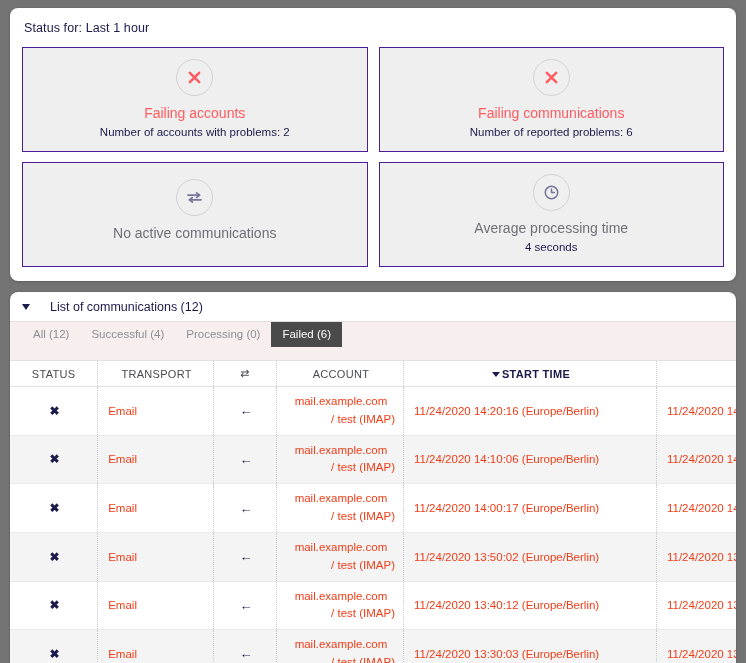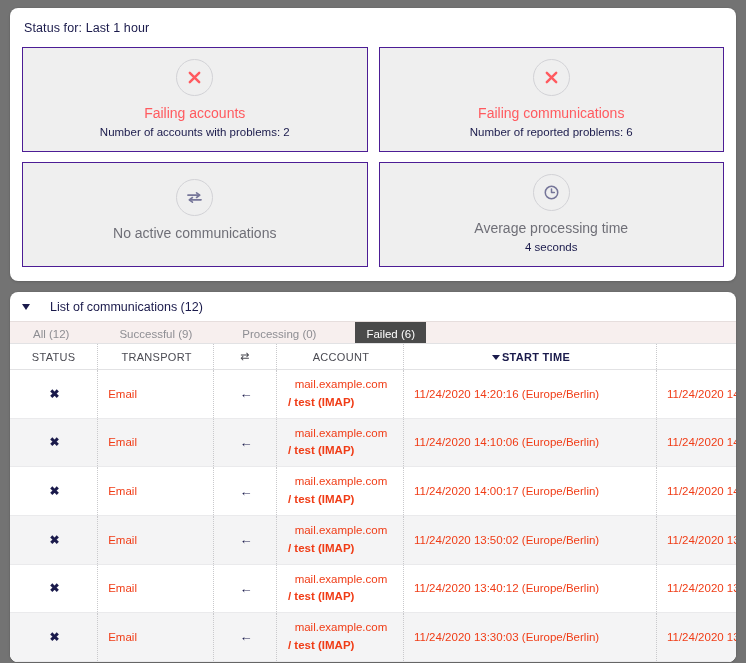--- a/index.html
+++ b/index.html
@@ -82,22 +82,21 @@
     width: 0; height: 0;
     border-left: 4.5px solid transparent;
     border-right: 4.5px solid transparent;
     border-top: 6px solid #1a1a4b;
   }
   .tabs {
     display: flex;
     background: #f7efee;
     border-top: 1px solid #e6dedd;
     padding-left: 12px;
-    height: 22px;
-    gap: 28px;
+    height: 39px;
   }
   .tab {
     font-size: 11.5px;
     color: #8e8e93;
     padding: 0 11px;
     height: 25px;
     line-height: 25px;
     white-space: nowrap;
   }
   .tab.active {
@@ -159,21 +158,21 @@
     border-right: 1px dotted #c9c9cc;
     color: #f03c16;
     vertical-align: middle;
     height: 40px;
   }
   tbody tr:nth-child(even) td { background: #f4f4f5; }
   tbody tr:nth-child(odd)  td { background: #ffffff; }
   td.c-status { text-align: center; color: #1a1a4b; font-size: 12px; font-weight: bold; }
   td.c-dir    { text-align: center; color: #1a1a4b; font-size: 13px; }
   td.c-acct   { text-align: center; line-height: 1.55; }
-  td.c-acct .acct-l2 { display: block; text-align: left; padding-left: 1px; font-weight: bold; }
+  td.c-acct .acct-l2 { display: block; text-align: right; padding-left: 1px; }
   td.c-acct .acct-l1 { display: block; }
 
   
   .c-status { width: 78px; }
   .c-transport { width: 103px; }
   .c-dir { width: 56px; }
   .c-acct { width: 113px; }
   .c-start { width: 225px; }
   .c-end { width: 225px; }
 </style>
@@ -235,21 +234,21 @@
 
   <div class="card list-card">
 
     <div class="list-head">
       <span class="caret-down"></span>
       <span>List of communications (12)</span>
     </div>
 
     <div class="tabs">
       <div class="tab">All (12)</div>
-      <div class="tab">Successful (9)</div>
+      <div class="tab">Successful (4)</div>
       <div class="tab">Processing (0)</div>
       <div class="tab active">Failed (6)</div>
     </div>
 
 
     <div class="table-scroll">
       <table>
         <colgroup>
           <col class="c-status">
             <col class="c-transport">

